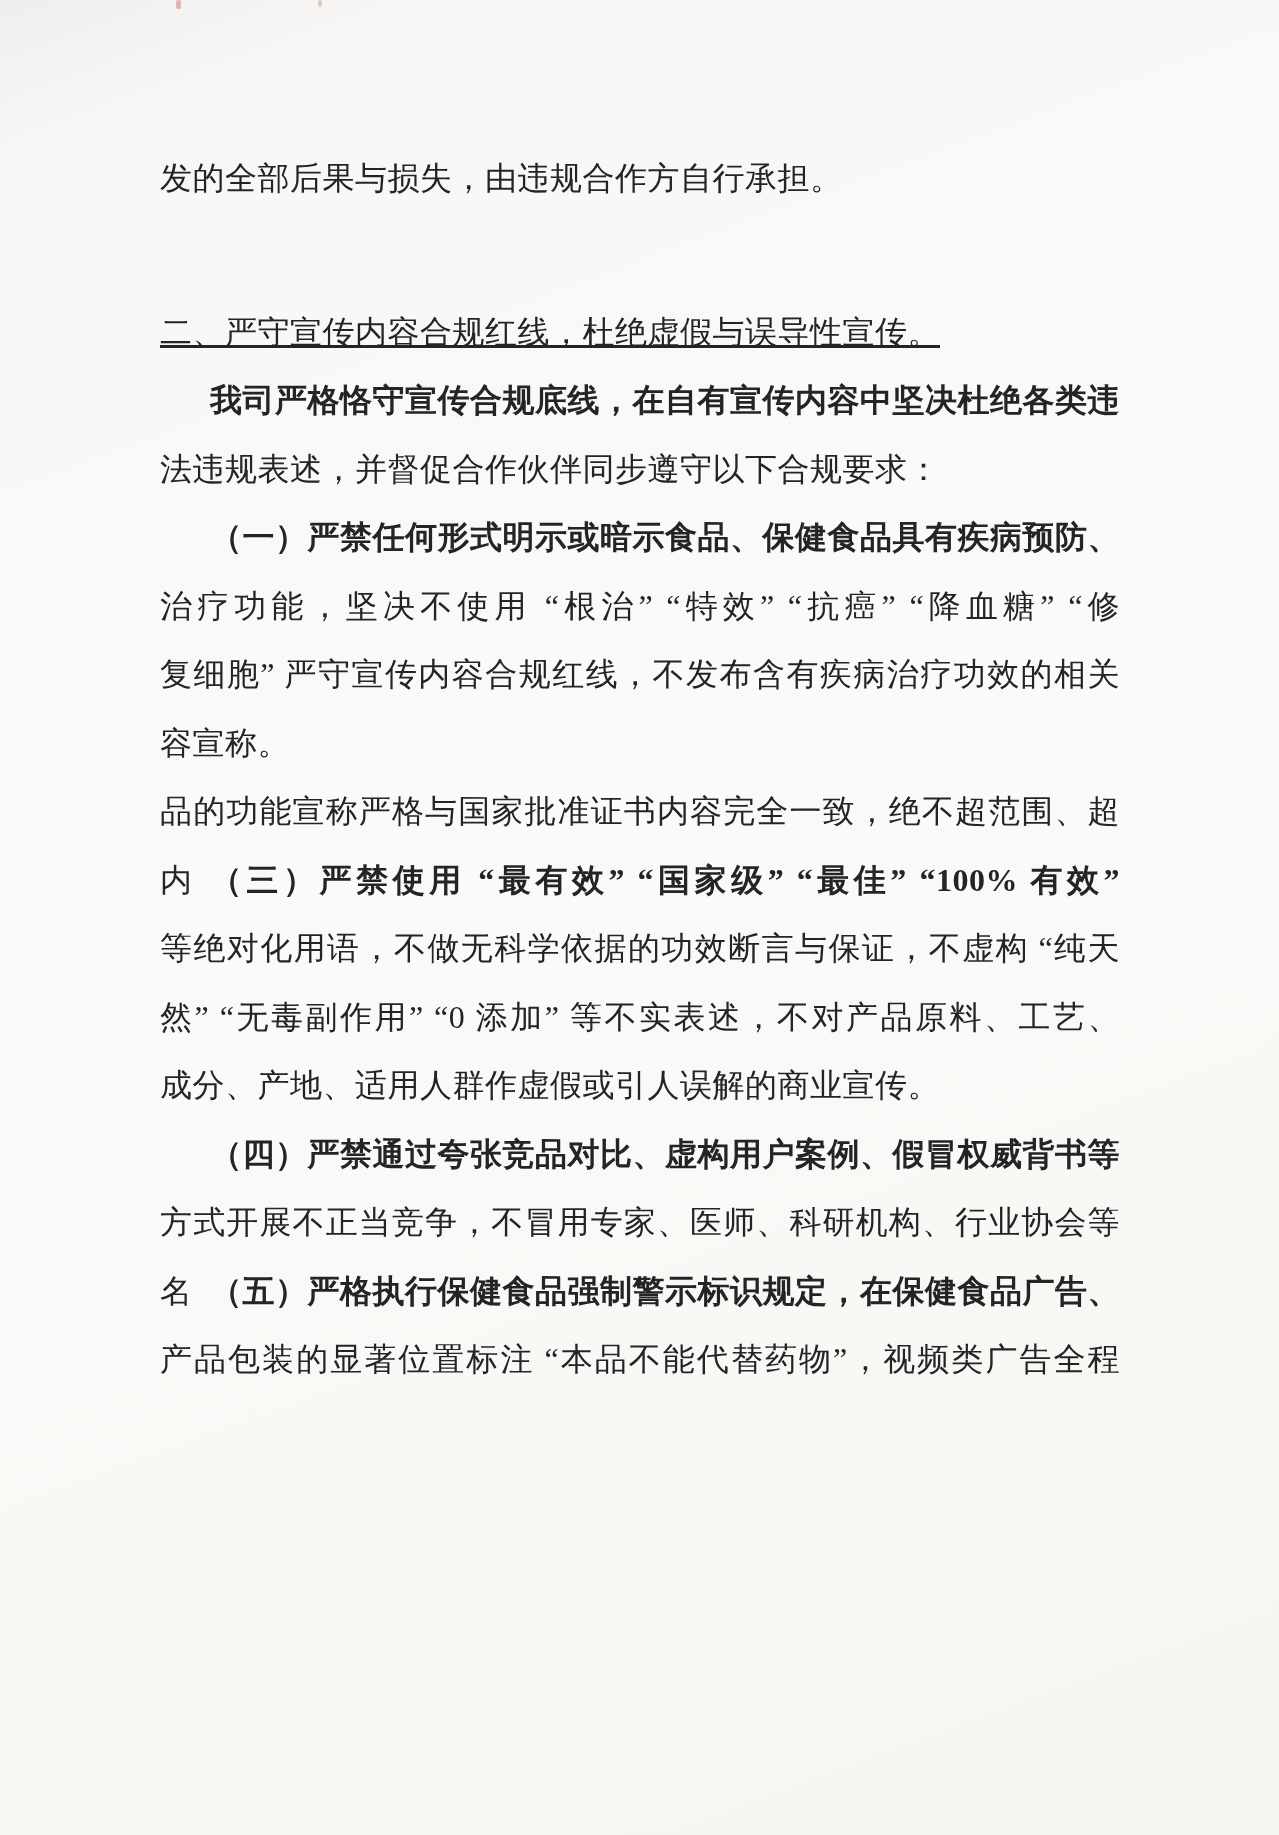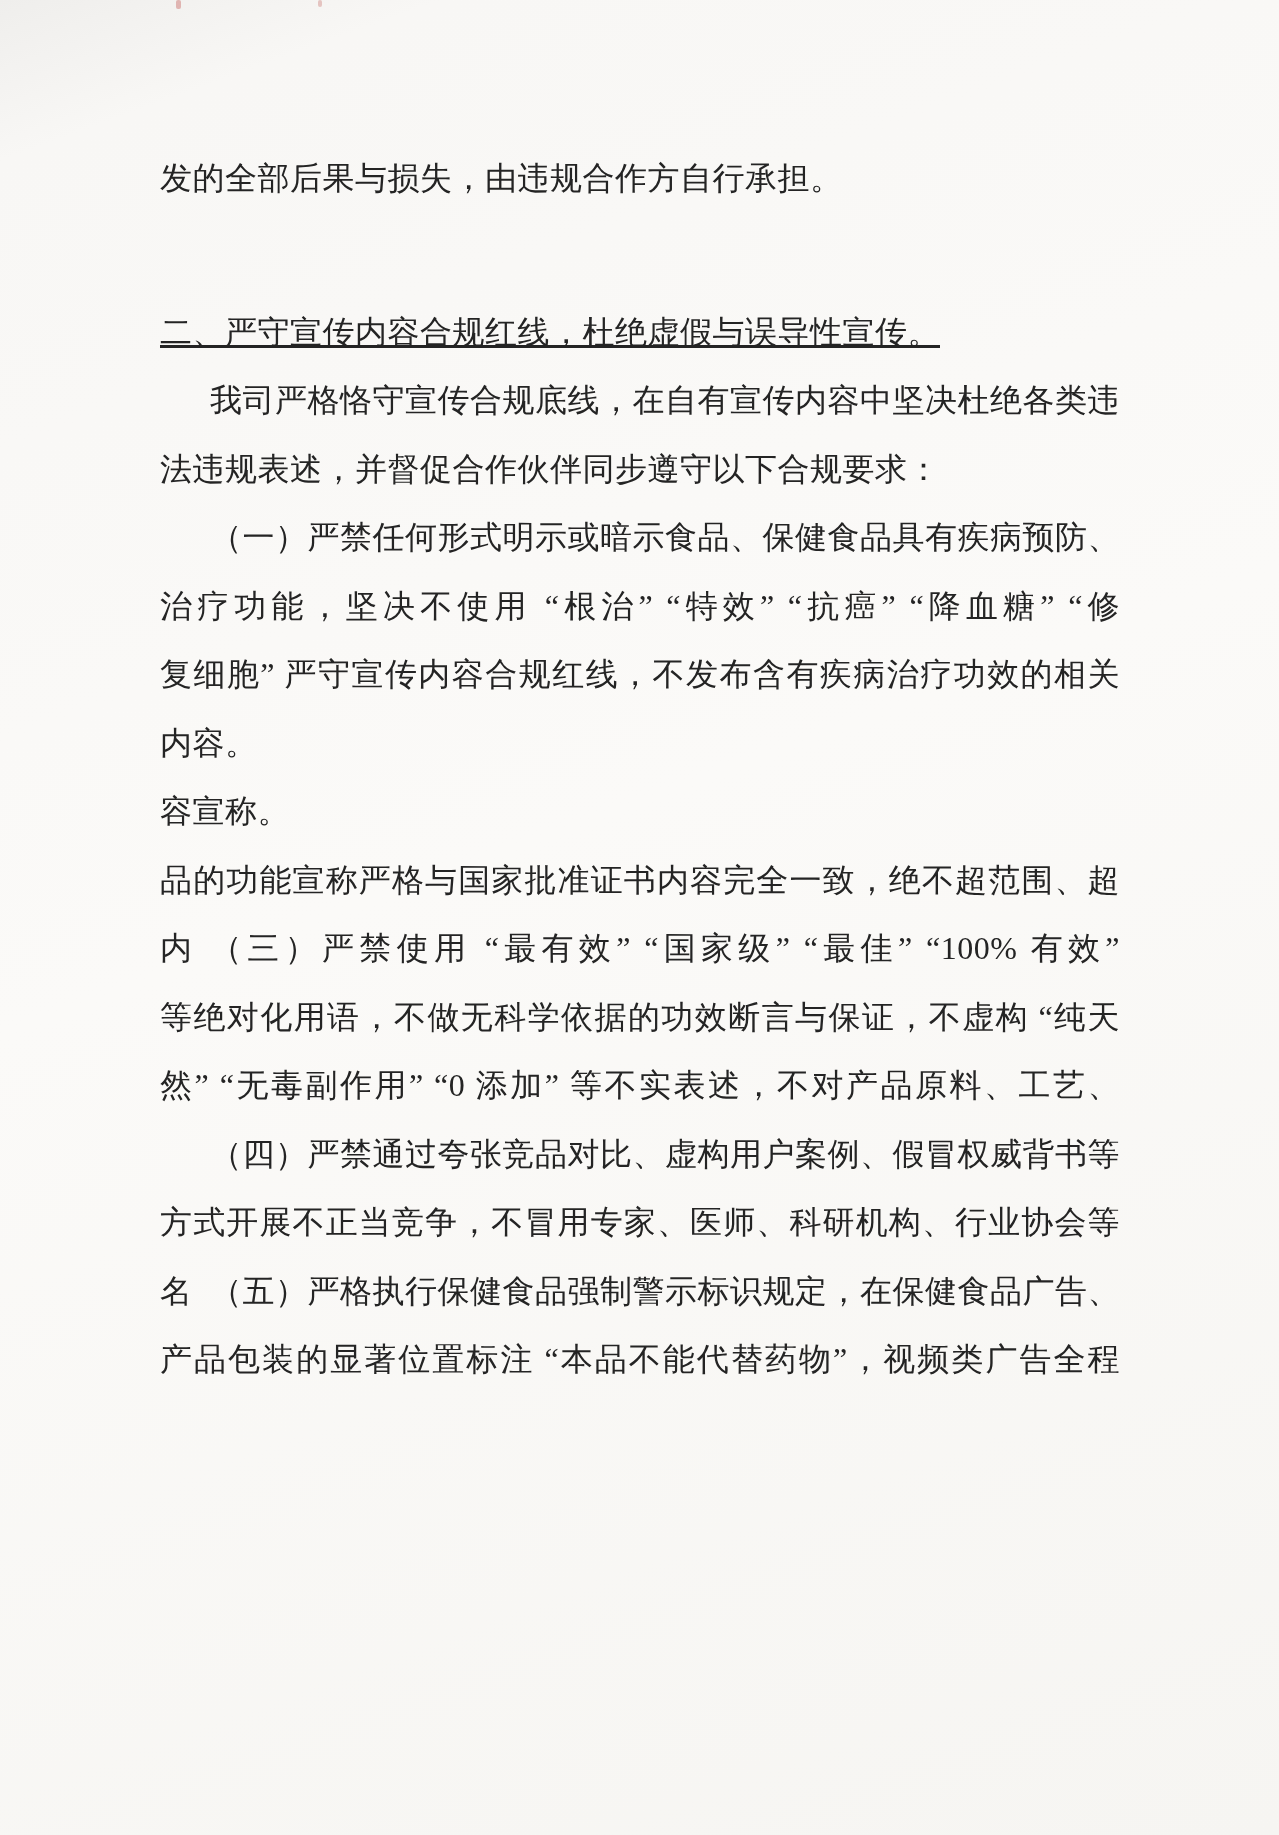--- a/index.html
+++ b/index.html
@@ -29,20 +29,21 @@
     white-space: nowrap;
   }
   .line.justify {
     white-space: normal;
     text-align: justify;
     text-align-last: justify;
     text-justify: inter-character;
   }
   .line.indent {
     text-indent: 50px;
+    font-weight: bold;
   }
   .line.heading {
     margin-top: 85px;
     text-decoration: underline;
   }
   
   .artifact {
     position: absolute;
     top: 0;
     border-radius: 2px;
@@ -58,23 +59,23 @@
   <div class="artifact a1"></div>
   <div class="artifact a2"></div>
 
   <div class="line">发的全部后果与损失，由违规合作方自行承担。</div>
   <div class="line heading">二、严守宣传内容合规红线，杜绝虚假与误导性宣传。</div>
   <div class="line indent justify">我司严格恪守宣传合规底线，在自有宣传内容中坚决杜绝各类违</div>
   <div class="line">法违规表述，并督促合作伙伴同步遵守以下合规要求：</div>
   <div class="line indent justify">（一）严禁任何形式明示或暗示食品、保健食品具有疾病预防、</div>
   <div class="line justify">治疗功能，坚决不使用 “根治” “特效” “抗癌” “降血糖” “修</div>
   <div class="line justify">复细胞” 严守宣传内容合规红线，不发布含有疾病治疗功效的相关</div>
-  <div class="line">内容。</div>
   <div class="line">容宣称。</div>
   <div class="line justify">品的功能宣称严格与国家批准证书内容完全一致，绝不超范围、超内</div>
   <div class="line indent justify">（三）严禁使用 “最有效” “国家级” “最佳” “100% 有效”</div>
   <div class="line justify">等绝对化用语，不做无科学依据的功效断言与保证，不虚构 “纯天</div>
   <div class="line justify">然” “无毒副作用” “0 添加” 等不实表述，不对产品原料、工艺、</div>
+  <div class="line">成分、产地、适用人群作虚假或引人误解的商业宣传。</div>
   <div class="line indent justify">（四）严禁通过夸张竞品对比、虚构用户案例、假冒权威背书等</div>
   <div class="line justify">方式开展不正当竞争，不冒用专家、医师、科研机构、行业协会等名</div>
   <div class="line indent justify">（五）严格执行保健食品强制警示标识规定，在保健食品广告、</div>
   <div class="line justify">产品包装的显著位置标注 “本品不能代替药物”，视频类广告全程</div>
 </div>
 
 </body></html>

